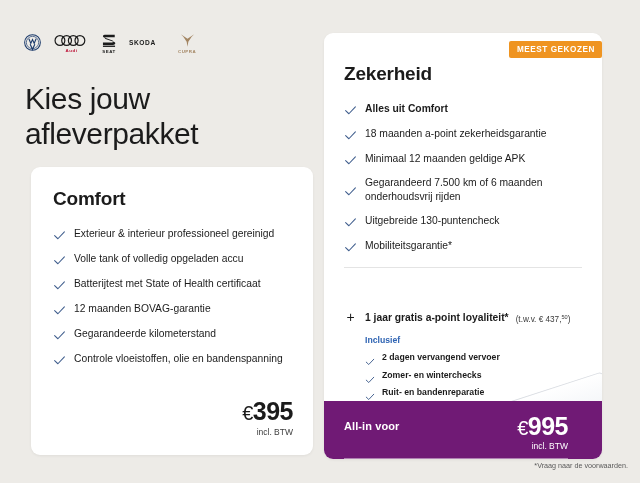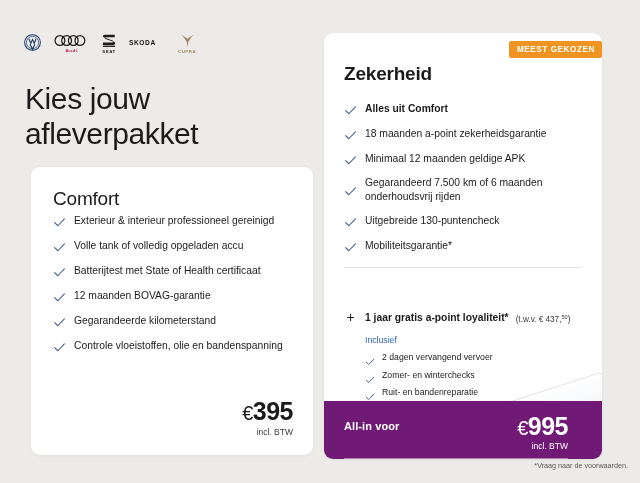--- a/index.html
+++ b/index.html
@@ -33,22 +33,22 @@
 
   
   .card-left {
     position: absolute; left: 31px; top: 167px;
     width: 282px; height: 288px;
     background: #FFFFFF; border-radius: 9px;
     box-shadow: 0 1px 3px rgba(0,0,0,.06);
     padding: 21px 20px 0 22px;
   }
   .card-left h2 {
-    font-size: 19px; font-weight: 400; color: #1B1B1B;
-    letter-spacing: -0.2px; margin-bottom: 3px;
+    font-size: 19px; font-weight: 700; color: #1B1B1B;
+    letter-spacing: -0.2px; margin-bottom: 16px;
   }
 
   
   ul.feat { list-style: none; }
   ul.feat li {
     display: flex; align-items: center;
     margin-bottom: 10px;
   }
   ul.feat li .chk {
     flex: 0 0 auto; width: 13px; height: 13px; margin-right: 8px; margin-top: 2px;
@@ -95,21 +95,21 @@
   .plus-sign {
     flex: 0 0 auto; width: 13px; margin-right: 8px;
     font-size: 14px; line-height: 1; color: #1B1B1B; font-weight: 400;
     text-align: center; position: relative; top: 1px;
   }
   .plus-label { font-size: 10.3px; font-weight: 700; color: #1B1B1B; margin-top: 31px; }
   .plus-value { font-size: 8.2px; color: #3A3A3A; margin-left: 7px; white-space: nowrap; }
   .plus-value sup { font-size: 5.6px; vertical-align: 0.45em; }
 
   
-  .incl-wrap { padding-left: 21px; position: relative; }
+  .incl-wrap { padding-left: 21px; position: relative; font-weight: bold; }
   .incl-title { font-size: 8.7px; color: #2F64B3; margin-bottom: 7px; }
   ul.sublist { list-style: none; }
   ul.sublist li { display: flex; align-items: flex-start; margin-bottom: 6.5px; }
   ul.sublist li .chk { flex: 0 0 auto; width: 10px; height: 10px; margin-right: 7px; margin-top: 1px; }
   ul.sublist li .txt { font-size: 8.7px; line-height: 1.25; color: #1B1B1B; }
 
   
   .loyalty-card {
     position: absolute; right: -14px; bottom: 8px;
     width: 104px; height: 66px;

